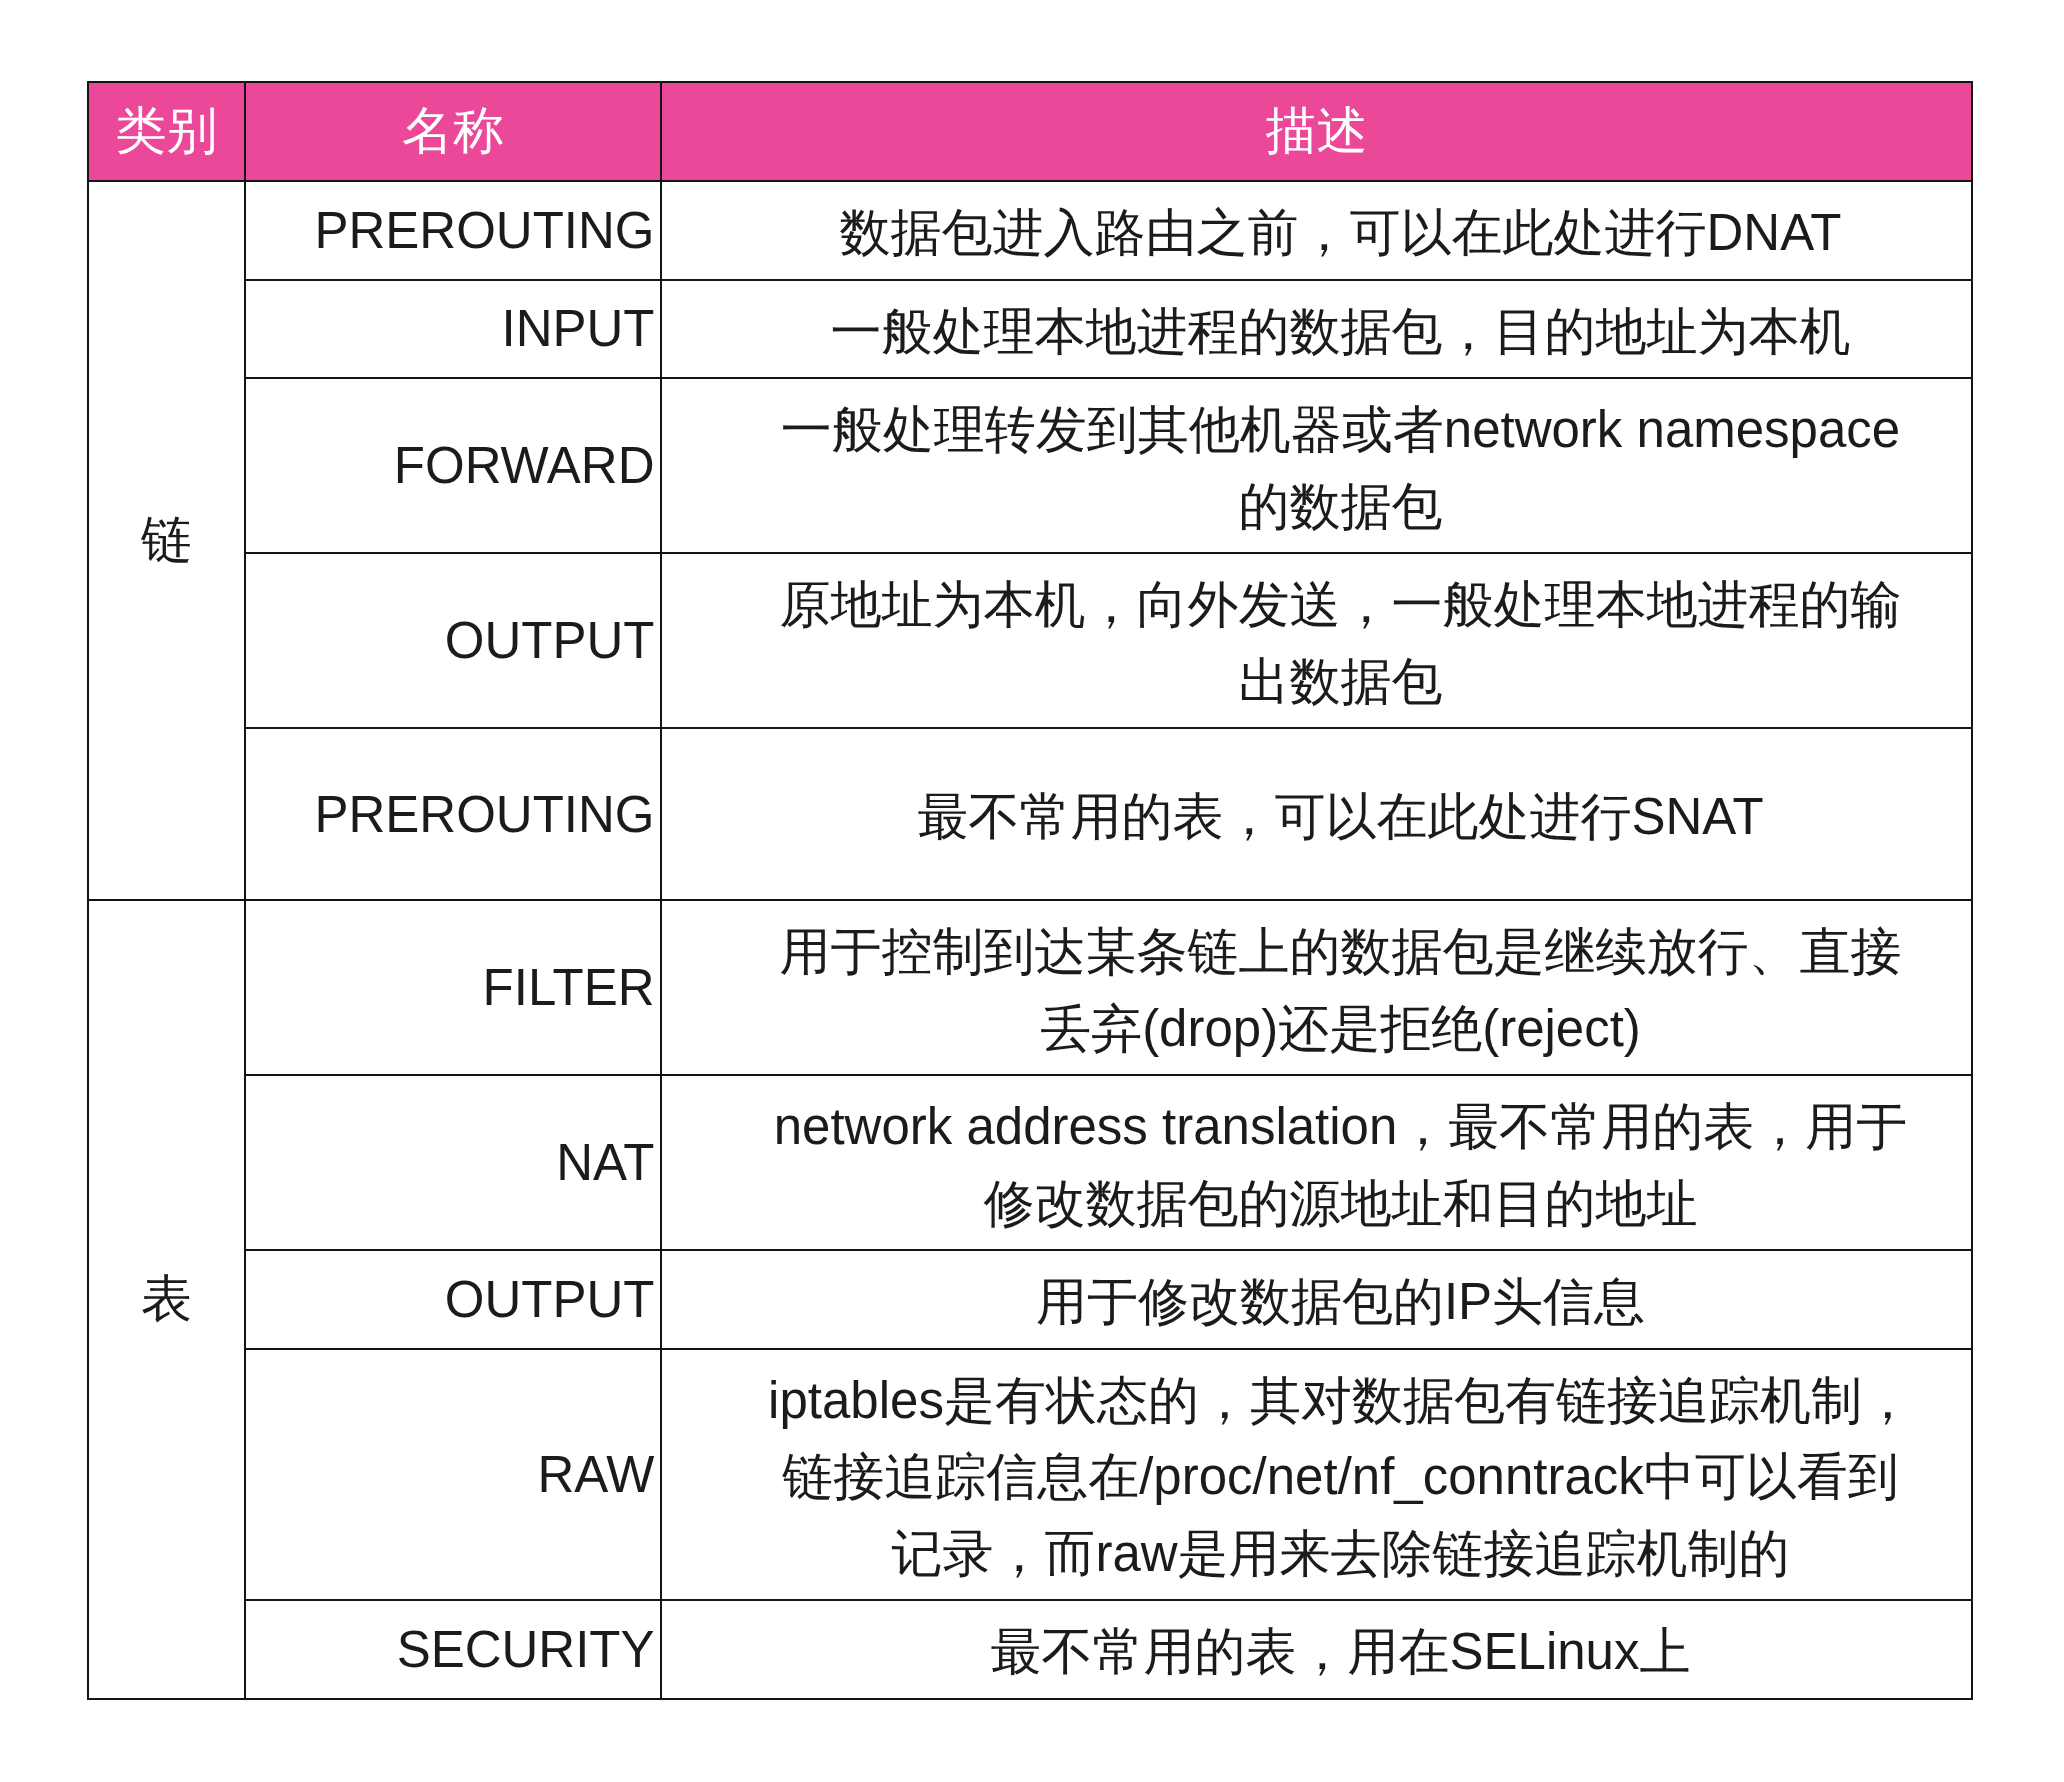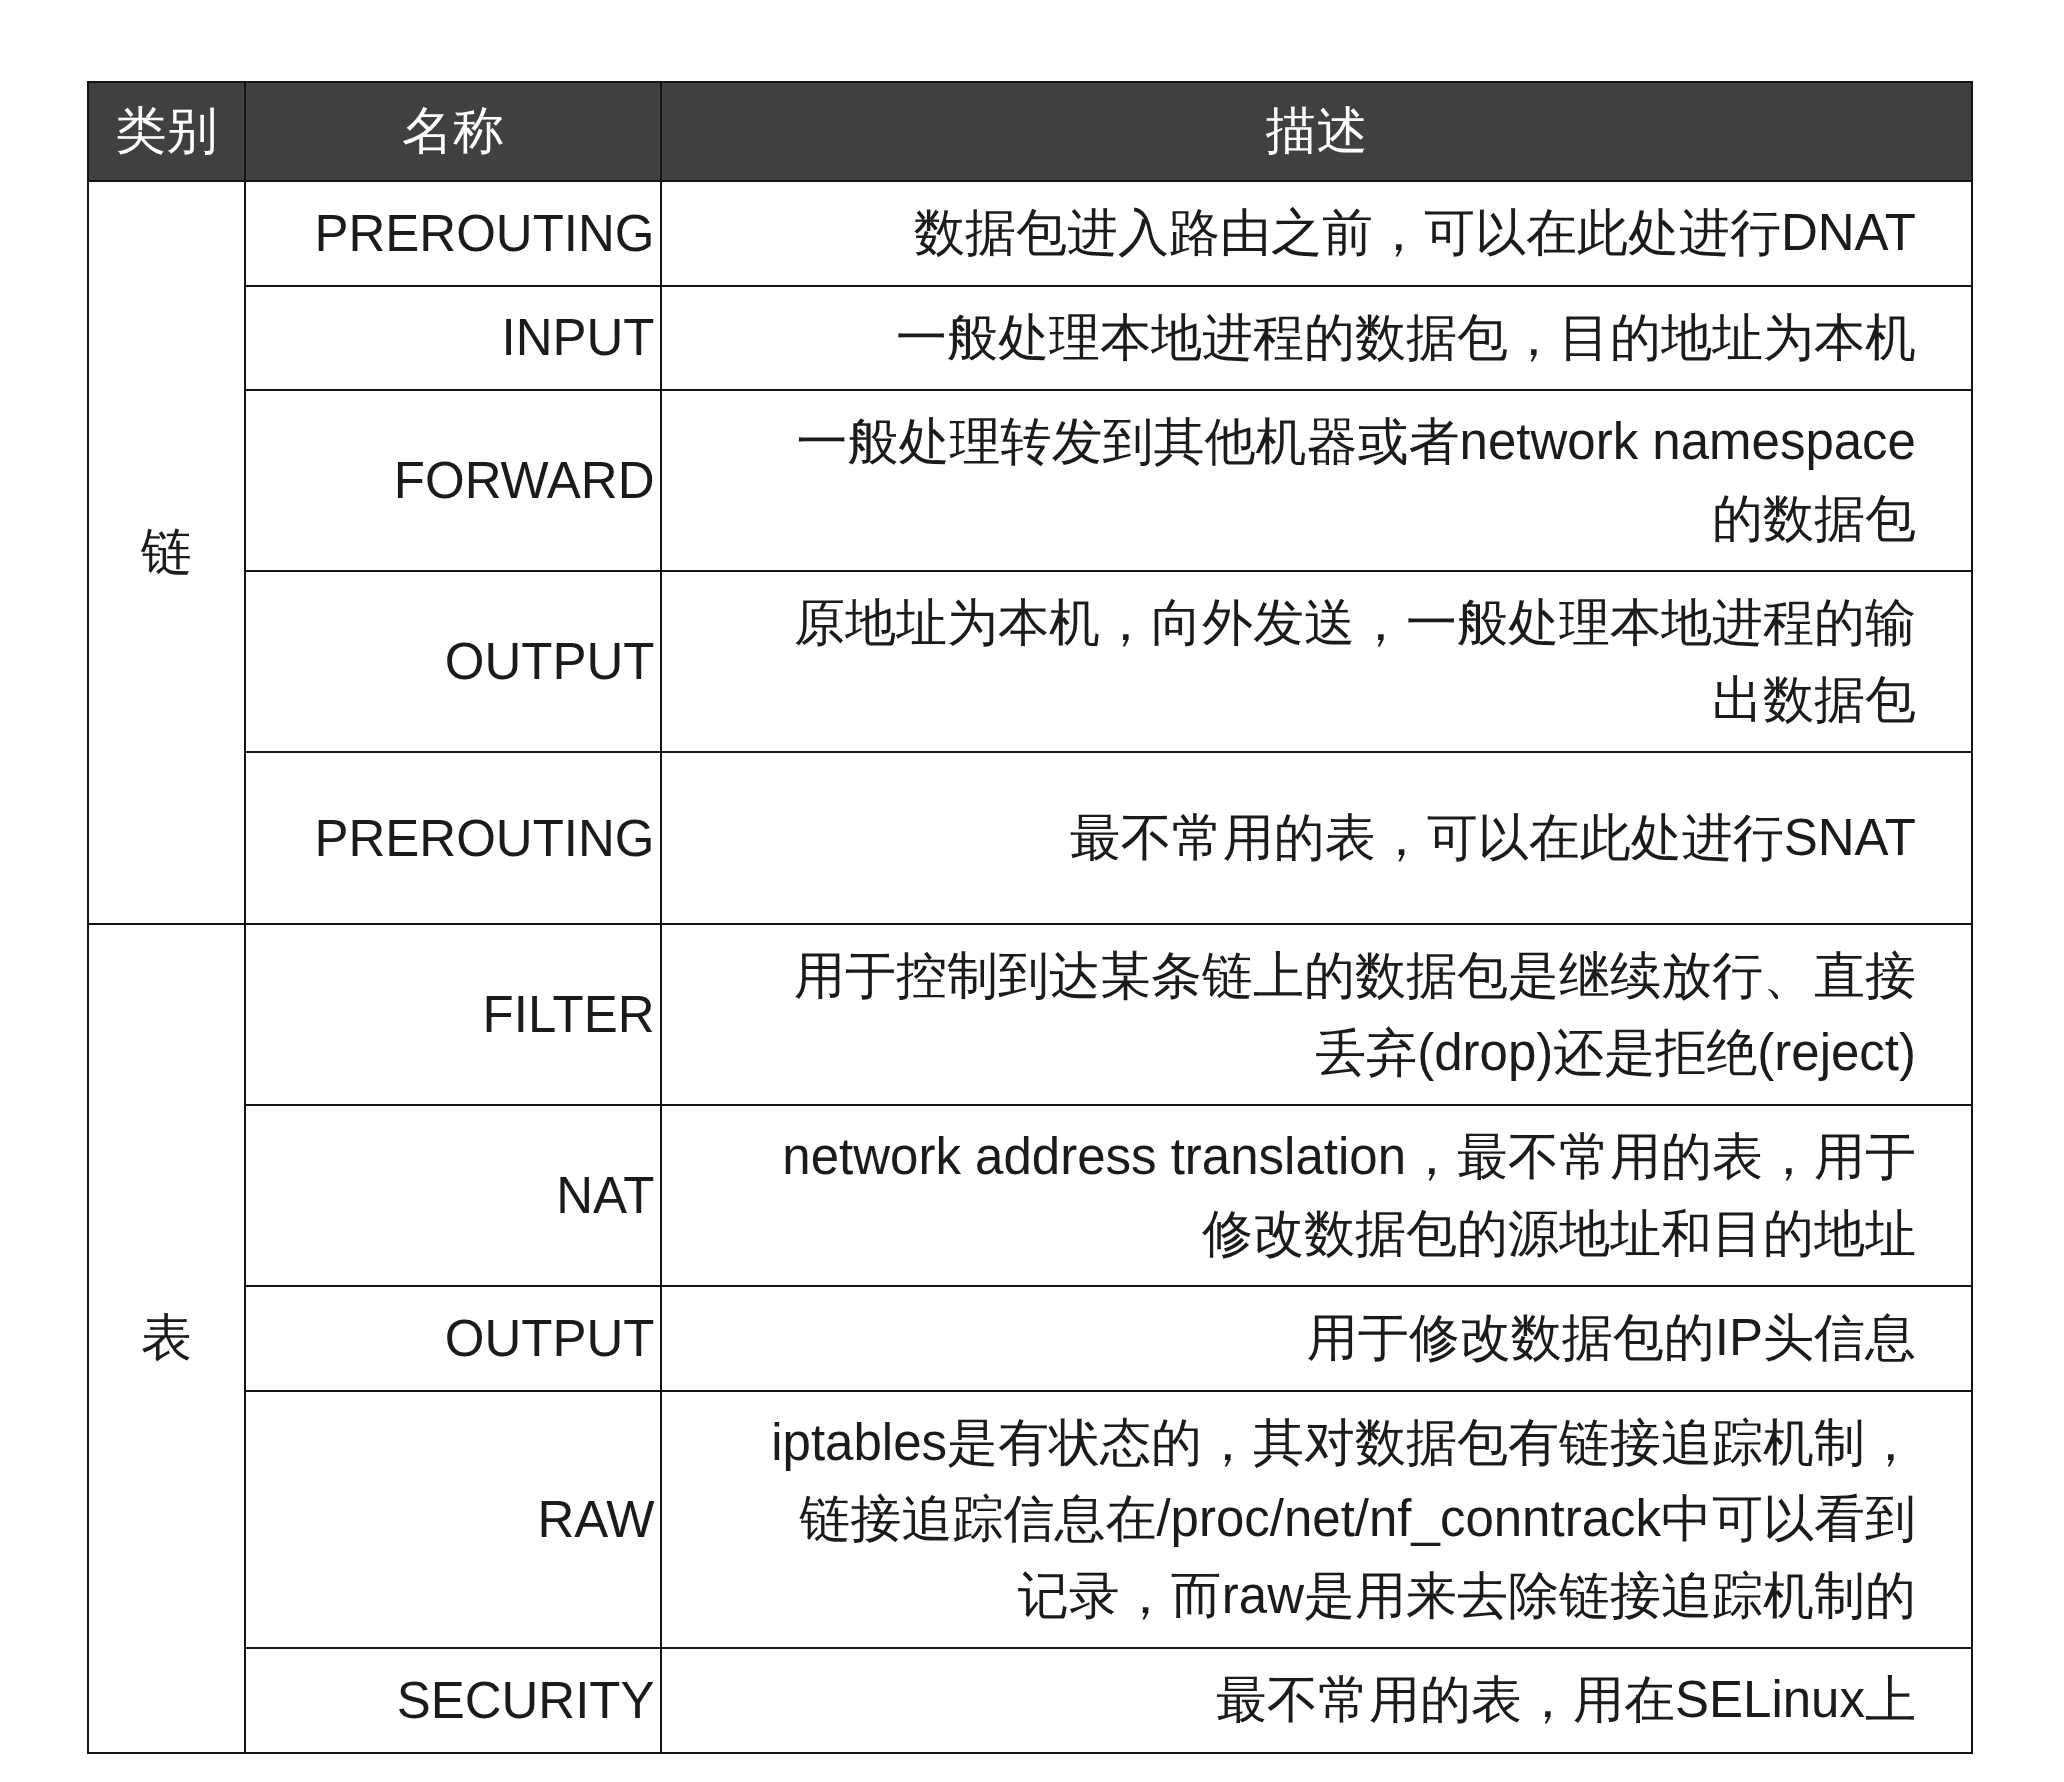--- a/index.html
+++ b/index.html
@@ -28,37 +28,37 @@
   }
   .ref-table col.c-cat  { width: 157px; }
   .ref-table col.c-name { width: 416px; }
   .ref-table col.c-desc { width: 1311px; }
   .ref-table th, .ref-table td {
     border: 2.8px solid #141414;
     vertical-align: middle;
     overflow: hidden;
   }
   .ref-table th {
-    background: #404040;
+    background: #ec4899;
     color: #ffffff;
     font-weight: normal;
     text-align: center;
     padding: 0 7.3px;
   }
   .cat-cell {
     text-align: center;
     padding: 0 7.3px;
   }
   .name-cell {
     text-align: right;
     padding: 0 5.5px;
   }
   .desc-cell {
-    text-align: right;
-    padding: 13px 55px 13px 103px;
+    text-align: center;
+    padding: 13px 55px 7px 103px;
     line-height: 1.5;
   }
   
   tr.h-head { height: 99px; }
   tr.h-s    { height: 98px; }
   tr.h-m    { height: 174px; }
   tr.h-p    { height: 172px; }
   tr.h-x    { height: 250px; }
 </style>
 </head>

